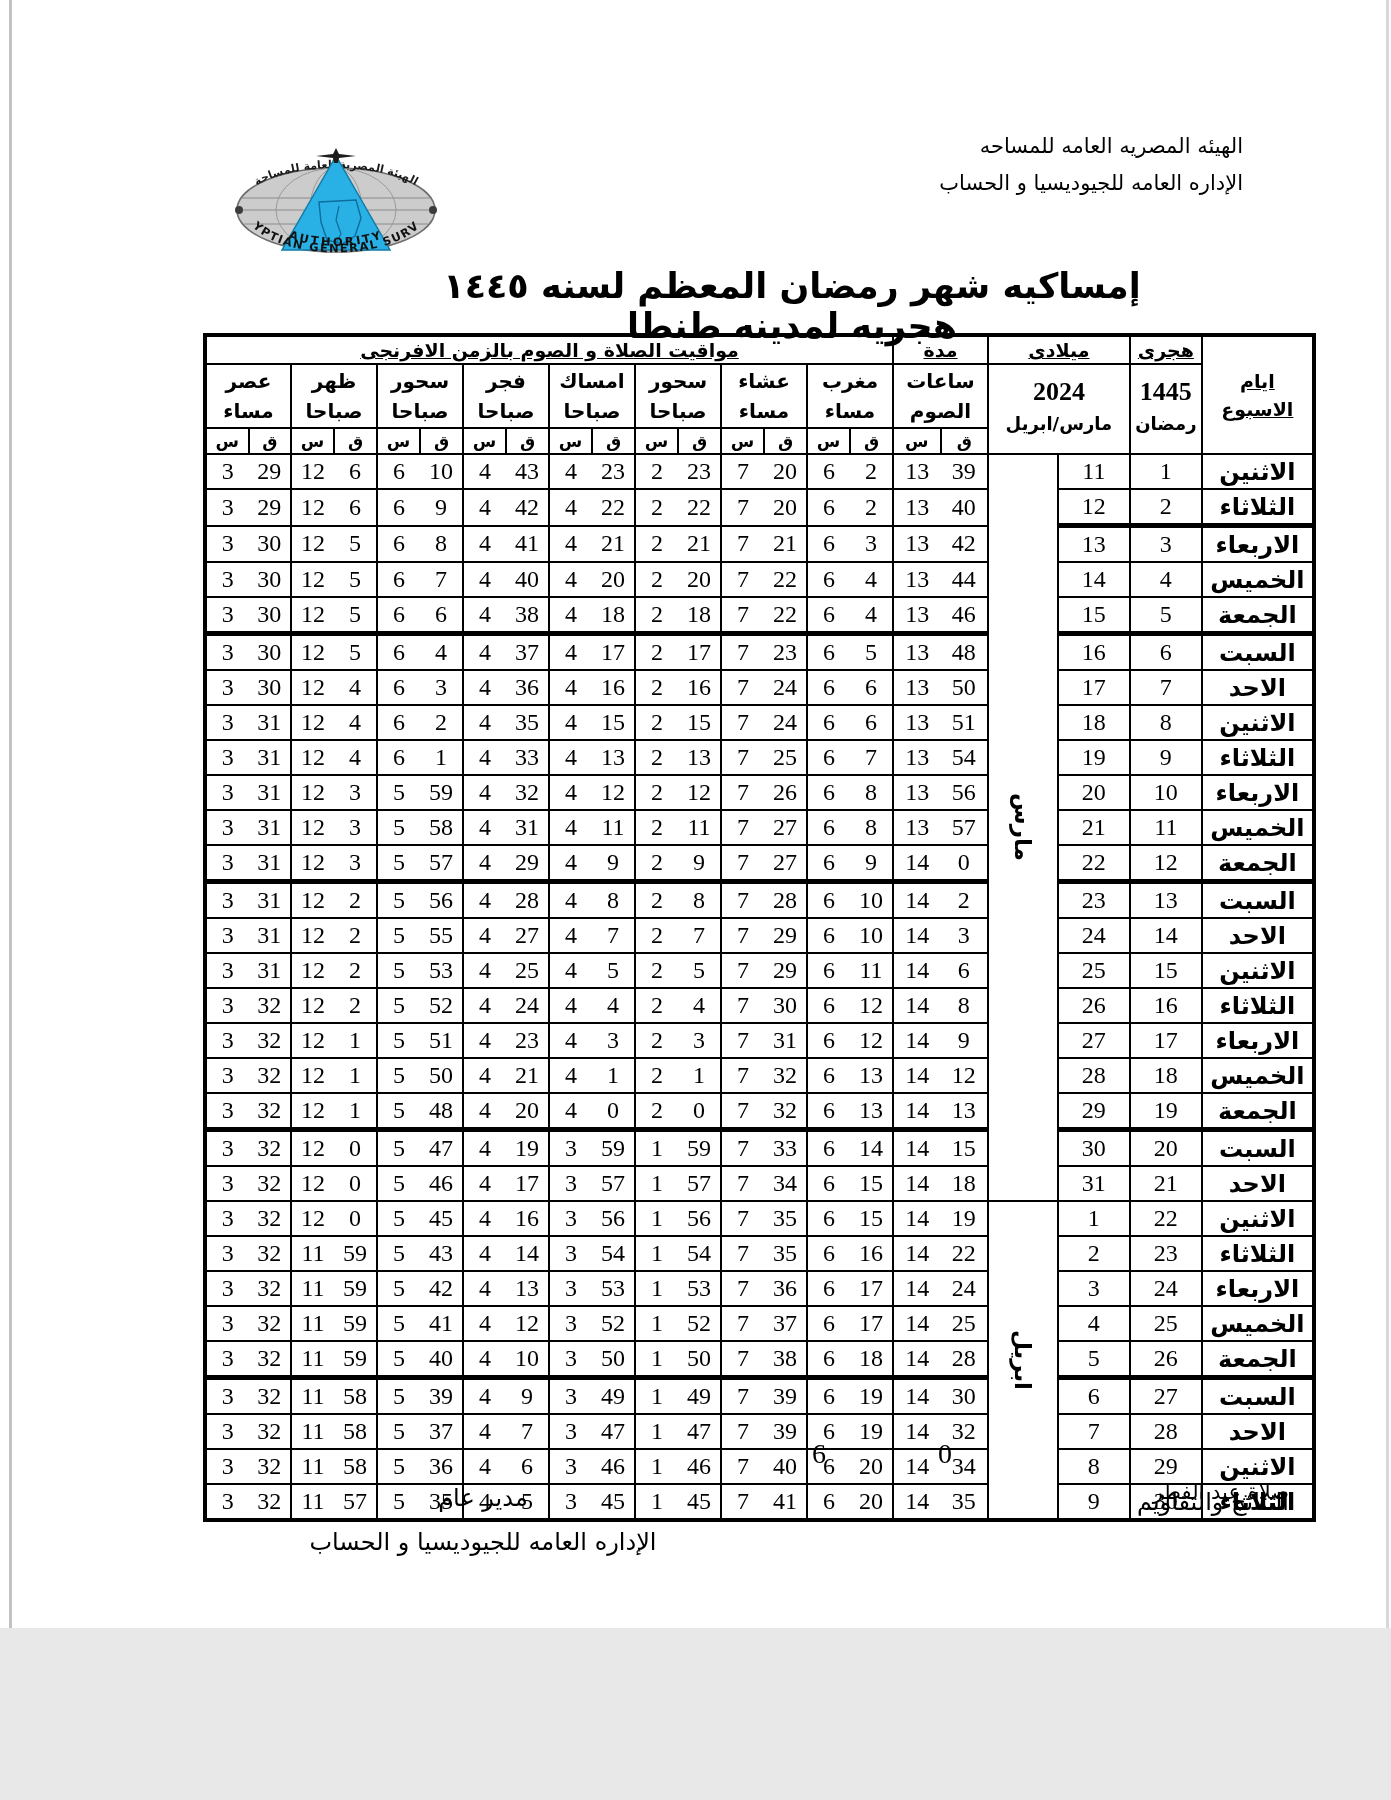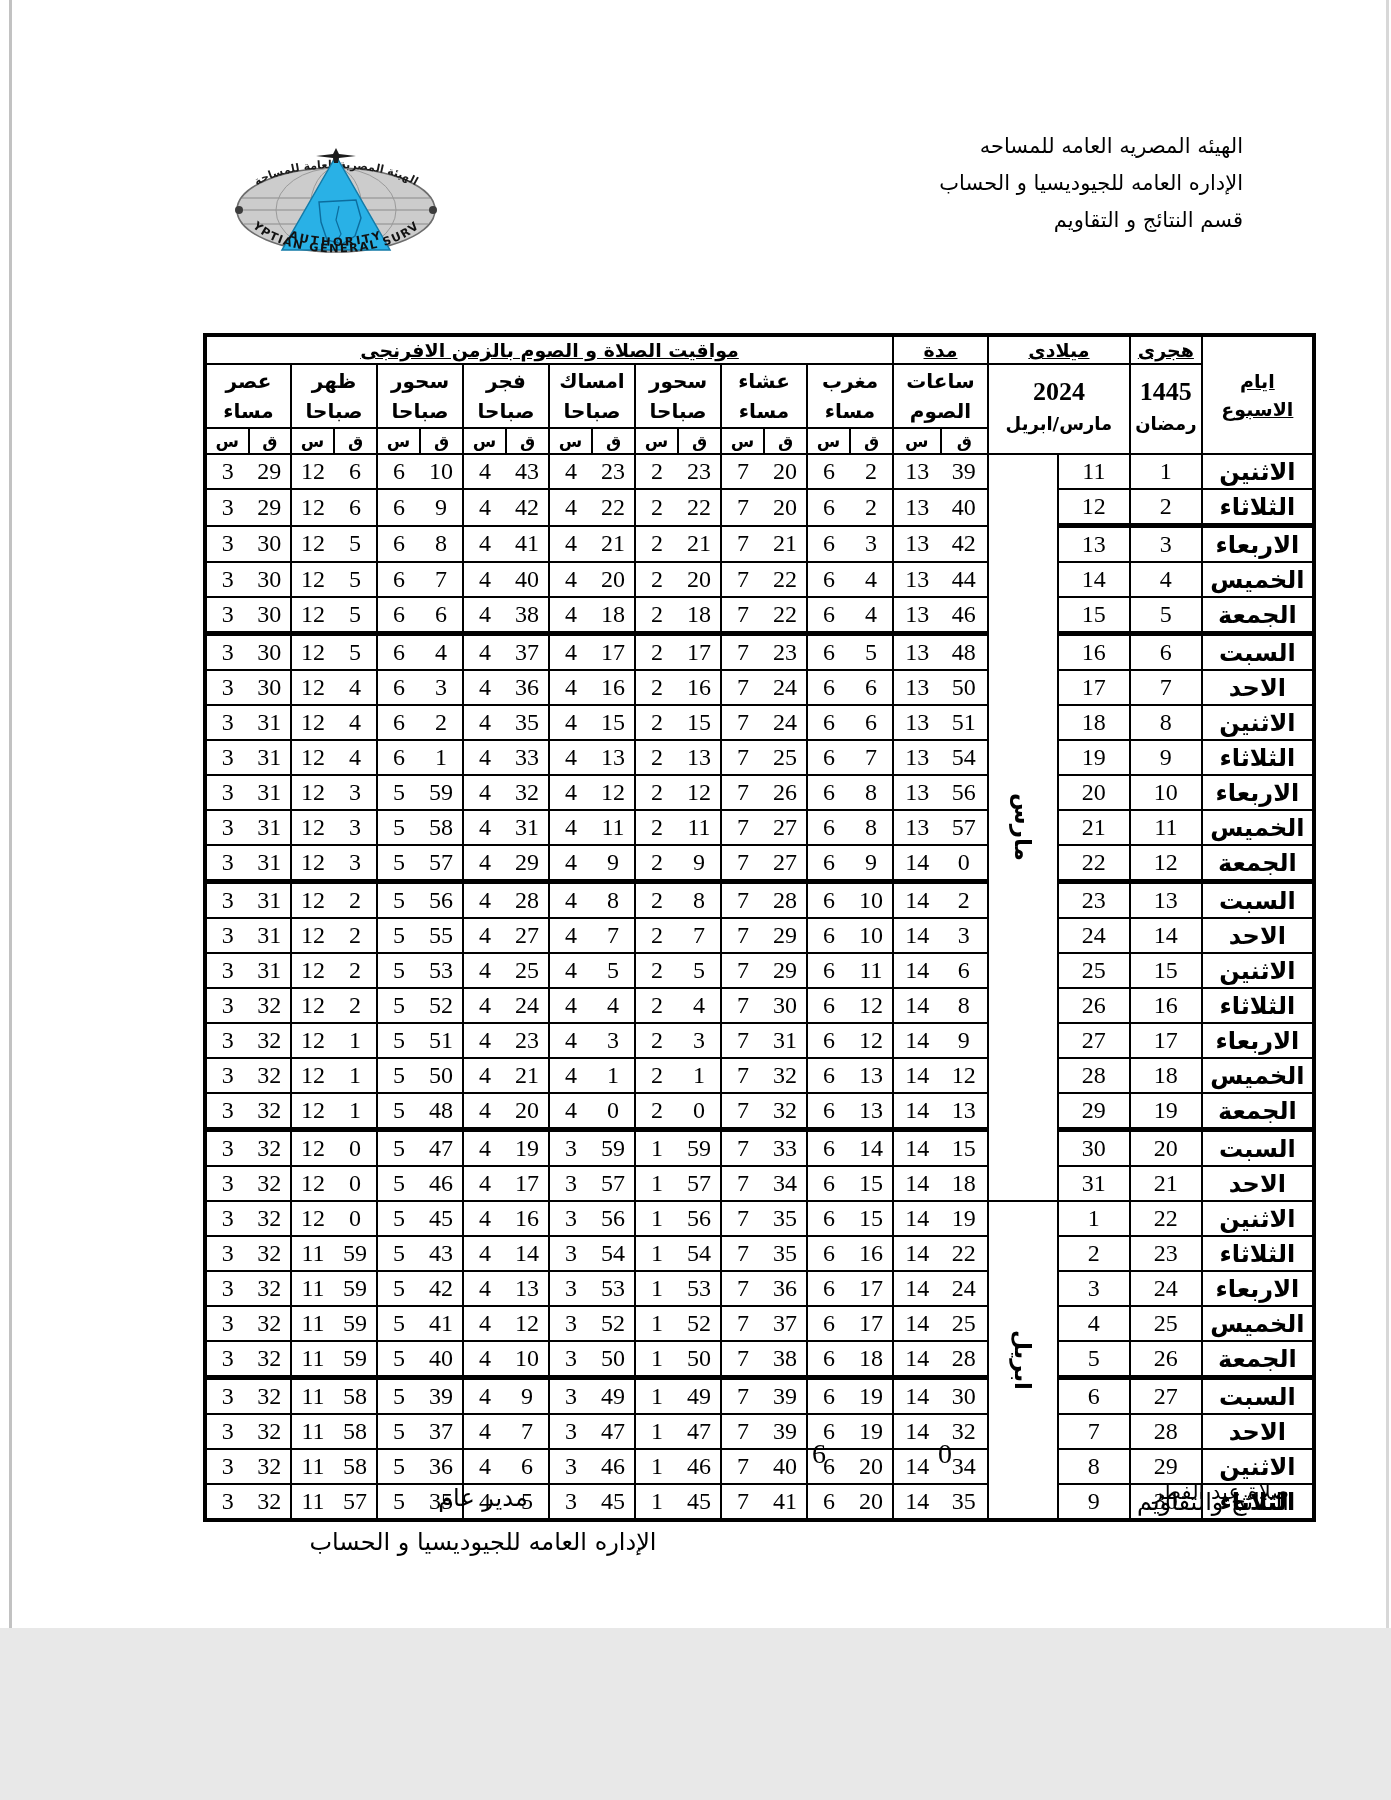--- a/index.html
+++ b/index.html
@@ -80,21 +80,20 @@
 </head>
 <body>
 
 <div class="page">
   <div class="scan-edge left"></div>
   <div class="scan-edge right"></div>
 
   <div class="org-block">
     <div>الهيئه المصريه العامه للمساحه</div>
     <div>الإداره العامه للجيوديسيا و الحساب</div>
-    <div>قسم النتائج و التقاويم</div>
   </div>
 
   <div class="logo">
     <svg width="228" height="118" viewBox="0 0 228 118">
       <defs>
         <path id="arcTop" d="M 16,64 A 98,42 0 0 1 212,64"></path>
         <path id="arcBot" d="M 28,78 A 92,44 0 0 0 200,78"></path>
         <path id="arcBot2" d="M 58,88 A 72,32 0 0 0 170,88"></path>
       </defs>
       <ellipse cx="114" cy="64" rx="99" ry="42" fill="#cccccc" stroke="#6d6d6d" stroke-width="1.5"></ellipse>
@@ -112,20 +111,21 @@
       <path d="M 114,2 L 117,8 L 134,10 L 117,12 L 116,17 L 112,17 L 111,12 L 94,10 L 111,8 Z" fill="#1c1c1c"></path>
       <text font-family="DejaVu Sans, sans-serif" font-size="11.5" font-weight="bold" fill="#111" letter-spacing="1.5">
         <textPath href="#arcBot" startOffset="50%" text-anchor="middle" id="logoEnText1">EGYPTIAN GENERAL SURVEY</textPath>
       </text>
       <text font-family="DejaVu Sans, sans-serif" font-size="11.5" font-weight="bold" fill="#111" letter-spacing="2.5">
         <textPath href="#arcBot2" startOffset="50%" text-anchor="middle" id="logoEnText2">AUTHORITY</textPath>
       </text>
     </svg>
   </div>
 
+  <div class="doc-title">إمساكيه شهر رمضان المعظم لسنه ١٤٤٥ هجريه لمدينه طنطا</div>
 
   <table class="timetable">
     <colgroup>
       <col style="width:112px">
         <col style="width:72px">
         <col style="width:72px">
       <col style="width:48px">
         <col style="width:95px">
       <col style="width:86px">
         <col style="width:86px">

